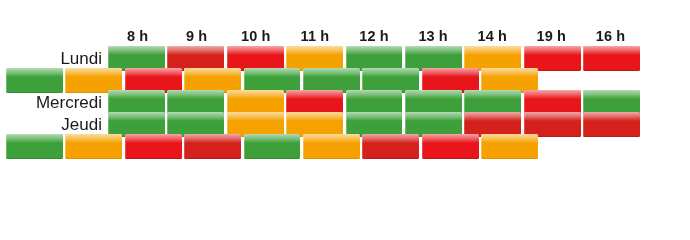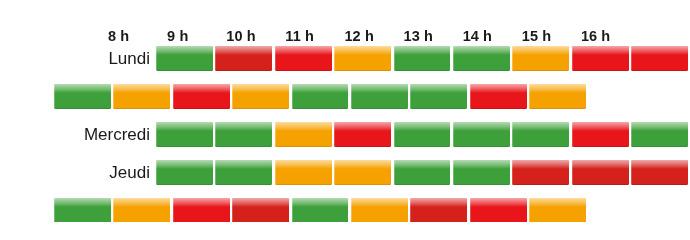--- a/index.html
+++ b/index.html
@@ -25,42 +25,41 @@
   #time-axis {
     position: absolute;
     left: 108px;
     top: 26px;
     width: 532px;
     height: 20px;
     display: flex;
   }
   .time-tick {
     flex: 1 1 0;
-    text-align: left;
+    text-align: center;
     font-size: 14.5px;
     font-weight: bold;
     color: #1a1a1a;
     line-height: 20px;
     letter-spacing: 0.1px;
     white-space: nowrap;
   }
 
   
   #day-rows {
     position: absolute;
     left: 0;
     top: 46px;
     width: 690px;
   }
   .day-row {
     position: relative;
-    height: 38px;
+    height: 22px;
     display: flex;
     align-items: flex-start;
-    margin-left: 48px;
   }
   .day-label {
     width: 102px;
     text-align: right;
     font-size: 17px;
     color: #1a1a1a;
     line-height: 26px;
     padding-right: 0;
     white-space: nowrap;
   }
@@ -124,21 +123,21 @@
 <div id="schedule-widget">
 
   <div id="time-axis">
       <div class="time-tick">8 h</div>
       <div class="time-tick">9 h</div>
       <div class="time-tick">10 h</div>
       <div class="time-tick">11 h</div>
       <div class="time-tick">12 h</div>
       <div class="time-tick">13 h</div>
       <div class="time-tick">14 h</div>
-      <div class="time-tick">15 h</div>
+      <div class="time-tick">19 h</div>
       <div class="time-tick">16 h</div>
     </div>
 
   <div id="day-rows">
       <div class="day-row">
         <div class="day-label">Lundi</div>
         <div class="slots">
           <div class="slot green"></div>
           <div class="slot red"></div>
           <div class="slot red-bright"></div>

